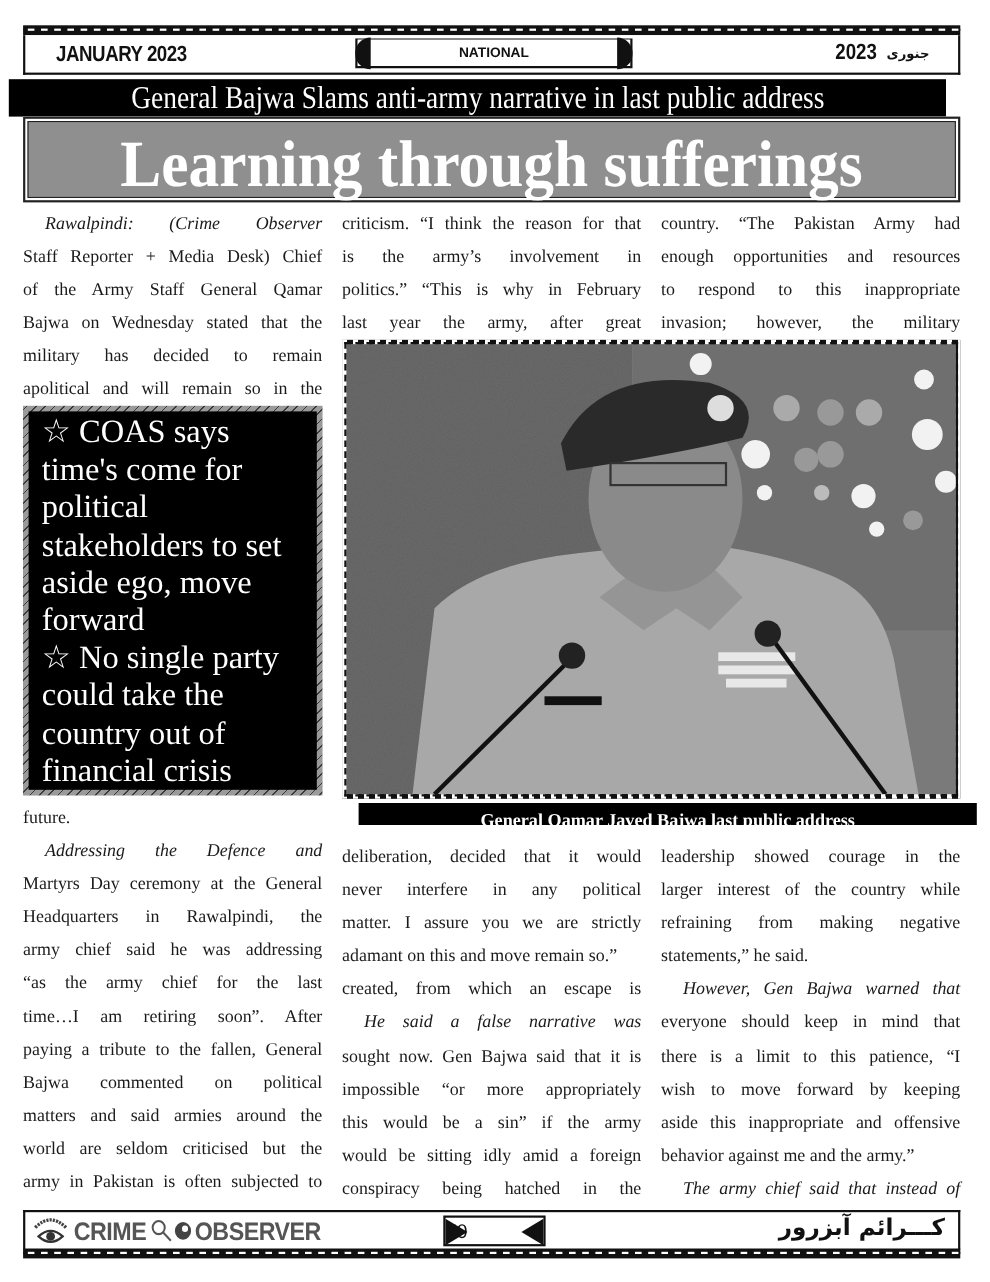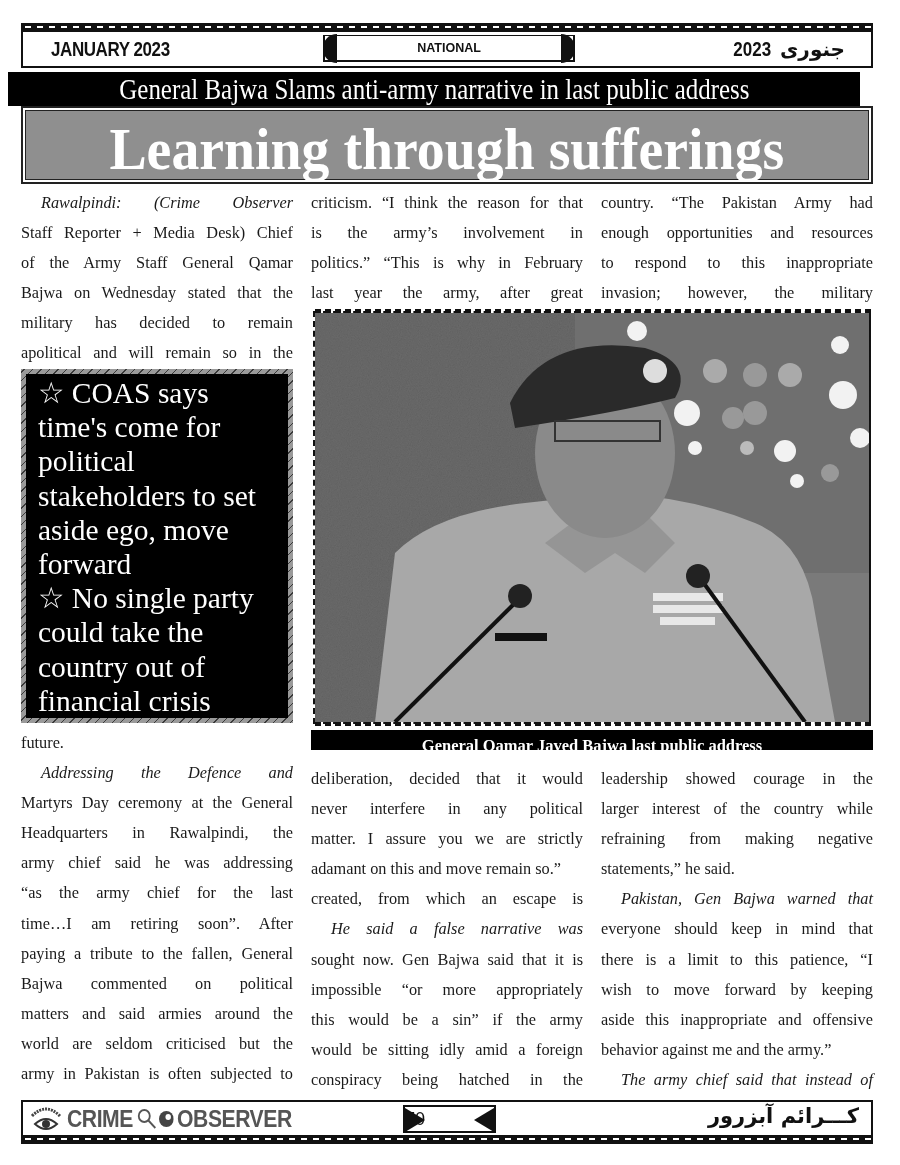--- a/index.html
+++ b/index.html
@@ -40,21 +40,21 @@
     font-family: "Liberation Sans", sans-serif; font-weight: bold; font-size: 12.5px; color:#111;
   }
   .header-date-right {
     position: absolute; right: 26px; top: 5px; display: flex; align-items: center; gap: 6px;
   }
   .header-date-right .yr {
     font-family: "Liberation Sans", sans-serif; font-weight: bold; font-size: 20px;
     transform: scaleX(0.85); color:#111;
   }
   .header-date-right .ur {
-    font-family: "DejaVu Sans", sans-serif; font-weight: bold; font-size: 20px; color:#111; direction: rtl;
+    font-family: "DejaVu Sans", sans-serif; font-weight: bold; font-size: 12px; color:#111; direction: rtl;
   }
 
   .subhead {
     position: absolute; left: 8px; top: 72px; width: 852px; height: 34px;
     background: #000; color: #fff; text-align: center;
     font-family: "Liberation Serif", serif; font-size: 29px; line-height: 34px;
     transform-origin: center;
   }
   .subhead span { display: inline-block; transform: scaleX(0.86); white-space: nowrap; }
 
@@ -111,21 +111,21 @@
   .photo-frame::after {
     content:""; position:absolute; inset: 2px; border: 2px dashed #111; pointer-events:none;
   }
   .photo {
     position: relative; width: 100%; height: 100%; overflow: hidden;
     background: #6e6e6e;
   }
   .photo svg { width: 100%; height: 100%; display: block; }
 
   .caption {
-    position: absolute; left: 311px; top: 730px; width: 562px; height: 20px;
+    position: absolute; left: 326px; top: 730px; width: 562px; height: 20px;
     background: #000; color: #fff; text-align: center;
     font-family: "Liberation Serif", serif; font-weight: bold; font-size: 16.5px; line-height: 32px;
   }
 
   
   .footer-row {
     position: absolute; left: 21px; top: 1100px; width: 852px; height: 36px;
     border: 2px solid #111; border-bottom: none; background: #fff;
   }
   .footer-logo {
@@ -296,21 +296,21 @@
     <span class="line">impossible “or more appropriately</span>
     <span class="line">this would be a sin” if the army</span>
     <span class="line">would be sitting idly amid a foreign</span>
     <span class="line">conspiracy being hatched in the</span>
   </div>
 <div class="col col3-bot">
     <span class="line">leadership showed courage in the</span>
     <span class="line">larger interest of the country while</span>
     <span class="line">refraining from making negative</span>
     <span class="line last">statements,” he said.</span>
-    <span class="line indent">Pakistan, Gen Bajwa warned that</span>
+    <span class="line indent">However, Gen Bajwa warned that</span>
     <span class="line">everyone should keep in mind that</span>
     <span class="line">there is a limit to this patience, “I</span>
     <span class="line">wish to move forward by keeping</span>
     <span class="line">aside this inappropriate and offensive</span>
     <span class="line last">behavior against me and the army.”</span>
     <span class="line indent">The army chief said that instead of</span>
   </div>
 
 <div class="footer-row">
   <div class="footer-logo">

